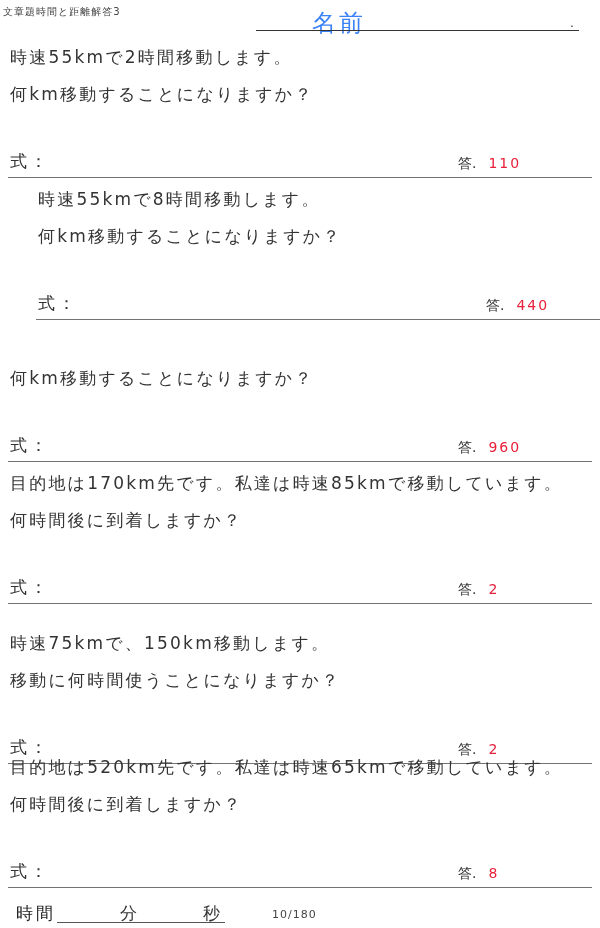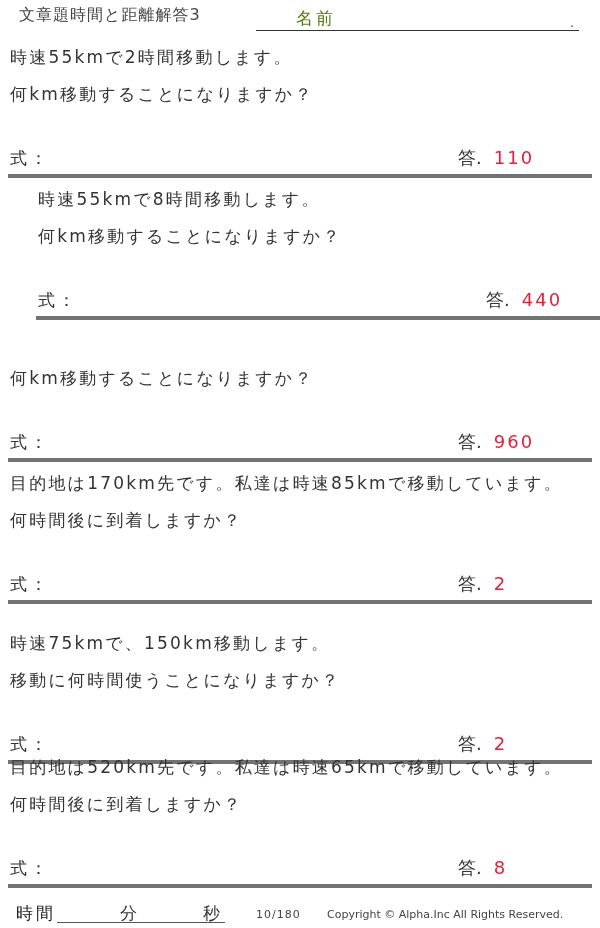--- a/index.html
+++ b/index.html
@@ -2,69 +2,69 @@
 <html><head>
   <meta charset="utf-8">
   <style>
     html, body { margin: 0; padding: 0; background: #ffffff; }
     body {
       width: 600px; height: 928px; position: relative; overflow: hidden;
       font-family: "DejaVu Sans", "Liberation Sans", sans-serif;
       color: #333333;
     }
     .header-title {
-      position: absolute; left: 19px; top: 5px;
-      font-size: 16px; color: #444444; letter-spacing: 1px;
+      position: absolute; left: 3px; top: 5px;
+      font-size: 10px; color: #444444; letter-spacing: 1px;
     }
     .name-label {
-      position: absolute; left: 296px; top: 7px;
-      font-size: 17px; color: #4d7c0f; letter-spacing: 3px;
+      position: absolute; left: 312px; top: 7px;
+      font-size: 24px; color: #3b82f6; letter-spacing: 3px;
     }
     .name-line {
       position: absolute; left: 256px; top: 30px; width: 323px; height: 0;
       border-top: 1px solid #333333;
     }
     .name-dot {
       position: absolute; left: 570px; top: 16px; font-size: 12px; color: #333;
     }
     .problem {
       position: absolute; left: 8px; width: 584px; height: 142px;
-      border-bottom: 4px solid #737373;
+      border-bottom: 1px solid #737373;
       box-sizing: border-box;
     }
     .q-line {
       position: absolute; left: 2px; font-size: 17px; color: #333333;
       letter-spacing: 2.2px; white-space: nowrap;
     }
     .q-line.l1 { top: 10px; }
     .q-line.l2 { top: 47px; }
     .shiki {
       position: absolute; left: 2px; bottom: 4px; font-size: 17px; color: #333333;
       letter-spacing: 3px;
     }
     .kotae {
-      position: absolute; left: 450px; bottom: 4px; font-size: 18px; color: #333333;
+      position: absolute; left: 450px; bottom: 4px; font-size: 14px; color: #333333;
       white-space: nowrap;
     }
     .kotae .ans {
       color: #e8203a; margin-left: 12px; letter-spacing: 2px;
     }
     .footer {
       position: absolute; left: 0; top: 900px; width: 576px; height: 28px;
     }
     .time-label {
       position: absolute; left: 16px; top: 2px; font-size: 17px; color: #222; letter-spacing: 3px;
     }
     .time-line {
       position: absolute; left: 57px; top: 22px; width: 168px; border-top: 1px solid #555;
     }
     .min-label { position: absolute; left: 120px; top: 2px; font-size: 17px; color: #333; }
     .sec-label { position: absolute; left: 203px; top: 2px; font-size: 17px; color: #333; }
     .page-num {
-      position: absolute; left: 256px; top: 8px; font-size: 11px; color: #444; letter-spacing: 1px;
+      position: absolute; left: 272px; top: 8px; font-size: 11px; color: #444; letter-spacing: 1px;
     }
     .copyright {
       position: absolute; left: 327px; top: 8px; font-size: 11px; color: #444;
     }
   </style>
 </head>
 <body>
 
 <div>
   <div class="header-title">文章題時間と距離解答3</div>
@@ -113,14 +113,13 @@
   <div class="shiki">式：</div>
   <div class="kotae"><span>答.</span><span class="ans">8</span></div>
 </div>
 
 <div class="footer">
   <div class="time-label">時間</div>
   <div class="time-line"></div>
   <div class="min-label">分</div>
   <div class="sec-label">秒</div>
   <div class="page-num">10/180</div>
-  <div class="copyright">Copyright ©  Alpha.Inc All Rights Reserved.</div>
 </div>
 
 </body></html>

